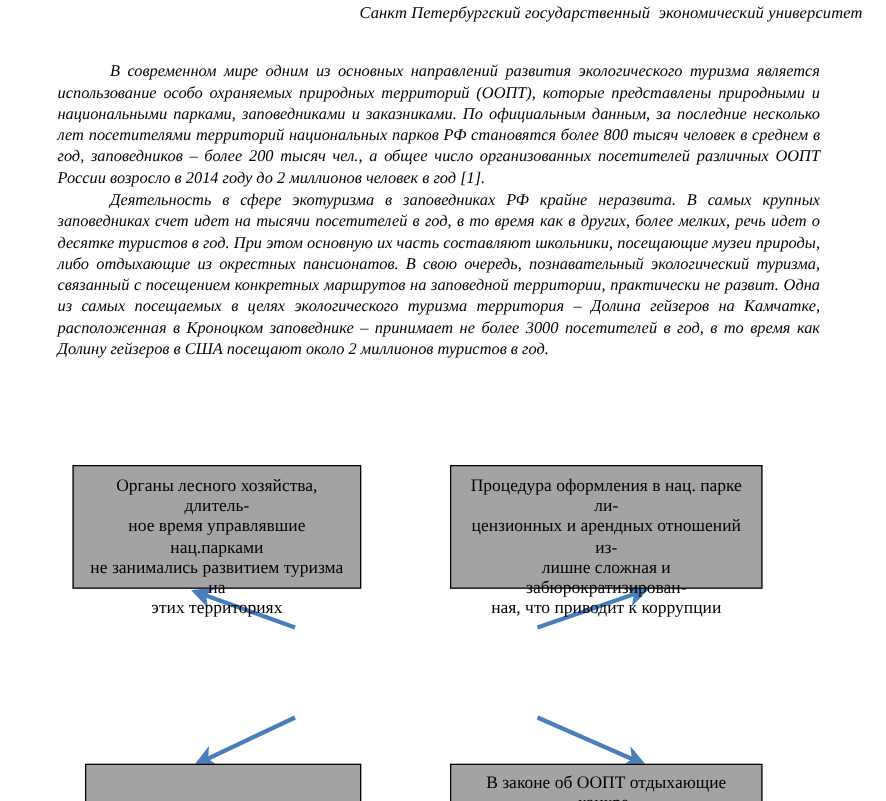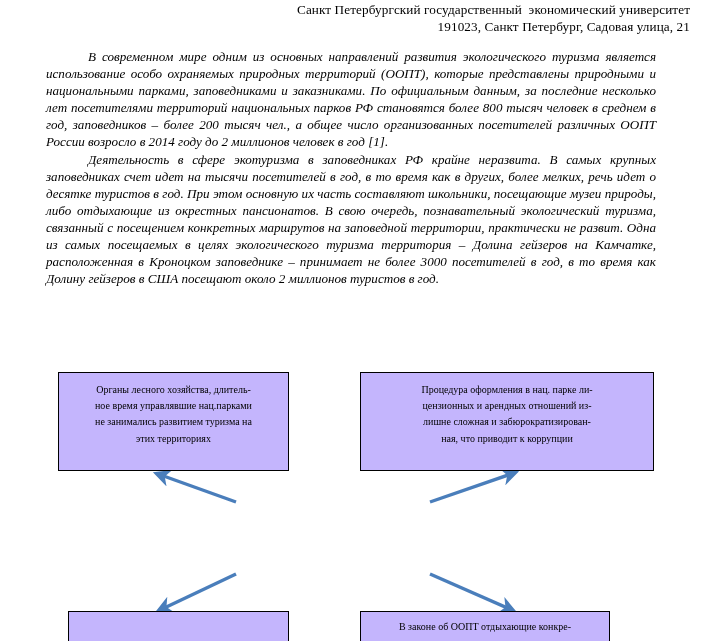--- a/index.html
+++ b/index.html
@@ -17,20 +17,21 @@
     color: #000000;
   }
 
   
   .doc-header {
     position: absolute;
     top: 2px;
     left: 0;
     width: 690px;
     text-align: right;
+    font-style: italic;
     font-size: 13.2px;
     line-height: 16.5px;
     letter-spacing: 0.1px;
   }
   .doc-header .hdr-line { display: block; white-space: pre; }
 
   
   .body-text {
     position: absolute;
     top: 48px;
@@ -60,56 +61,55 @@
   .dg-svg {
     position: absolute;
     top: 0; left: 0;
     width: 709px;
     height: 641px;
   }
   .node {
     position: absolute;
     box-sizing: border-box;
     border: 1px solid #000000;
-    background: #c4b5fd;
-    font-size: 10px;
+    background: #a3a3a3;
+    font-size: 14px;
     line-height: 16.2px;
     text-align: center;
     color: #000000;
     pointer-events: auto;
   }
   .node .node-text {
     display: block;
     padding: 0 7px;
     white-space: pre-line;
   }
 
   #node-top-left  { left: 58px;  top: 372px; width: 231px; height: 99px; }
   #node-top-left .node-text { padding-top: 9px; }
 
-  #node-top-right { left: 360px; top: 372px; width: 294px; height: 99px; }
+  #node-top-right { left: 360px; top: 372px; width: 250px; height: 99px; }
   #node-top-right .node-text { padding-top: 9px; }
 
   #node-center    { left: 234px; top: 499px; width: 198px; height: 78px; }
   #node-center .node-text { padding-top: 9px; }
 
   #node-bottom-left  { left: 68px;  top: 611px; width: 221px; height: 60px; }
   #node-bottom-left .node-text { padding-top: 7px; margin-top: 29px; }
 
   #node-bottom-right { left: 360px; top: 611px; width: 250px; height: 60px; }
   #node-bottom-right .node-text { padding-top: 7px; }
 </style>
 </head>
 <body>
 
 <div id="page">
 
   <div class="doc-header">
     <span class="hdr-line">Санкт Петербургский государственный  экономический университет</span>
-    <span class="hdr-line">191023, Санкт Петербург, Садовая улица, 21</span>
   </div>
 
   <div class="body-text">
     <p class="para">В современном мире одним из основных направлений развития экологического туризма является использование особо охраняемых природных территорий (ООПТ), которые представлены природными и национальными парками, заповедниками и заказниками. По официальным данным, за последние несколько лет посетителями территорий национальных парков РФ становятся более 800 тысяч человек в среднем в год, заповедников – более 200 тысяч чел., а общее число организованных посетителей различных ООПТ России возросло в 2014 году до 2 миллионов человек в год [1].</p>
     <p class="para">Деятельность в сфере экотуризма в заповедниках РФ крайне неразвита. В самых крупных заповедниках счет идет на тысячи посетителей в год, в то время как в других, более мелких, речь идет о десятке туристов в год. При этом  основную их часть составляют школьники, посещающие музеи природы, либо отдыхающие из окрестных пансионатов. В свою очередь, познавательный экологический туризма, связанный с посещением конкретных маршрутов на заповедной территории, практически не развит. Одна из самых посещаемых в целях экологического туризма территория – Долина гейзеров на Камчатке, расположенная  в Кроноцком заповеднике – принимает не более 3000 посетителей в год,  в то время как Долину гейзеров в США посещают около 2 миллионов туристов в год.</p>
   </div>
 
   <div class="diagram">
 
     <svg class="dg-svg" viewBox="0 0 709 641">

